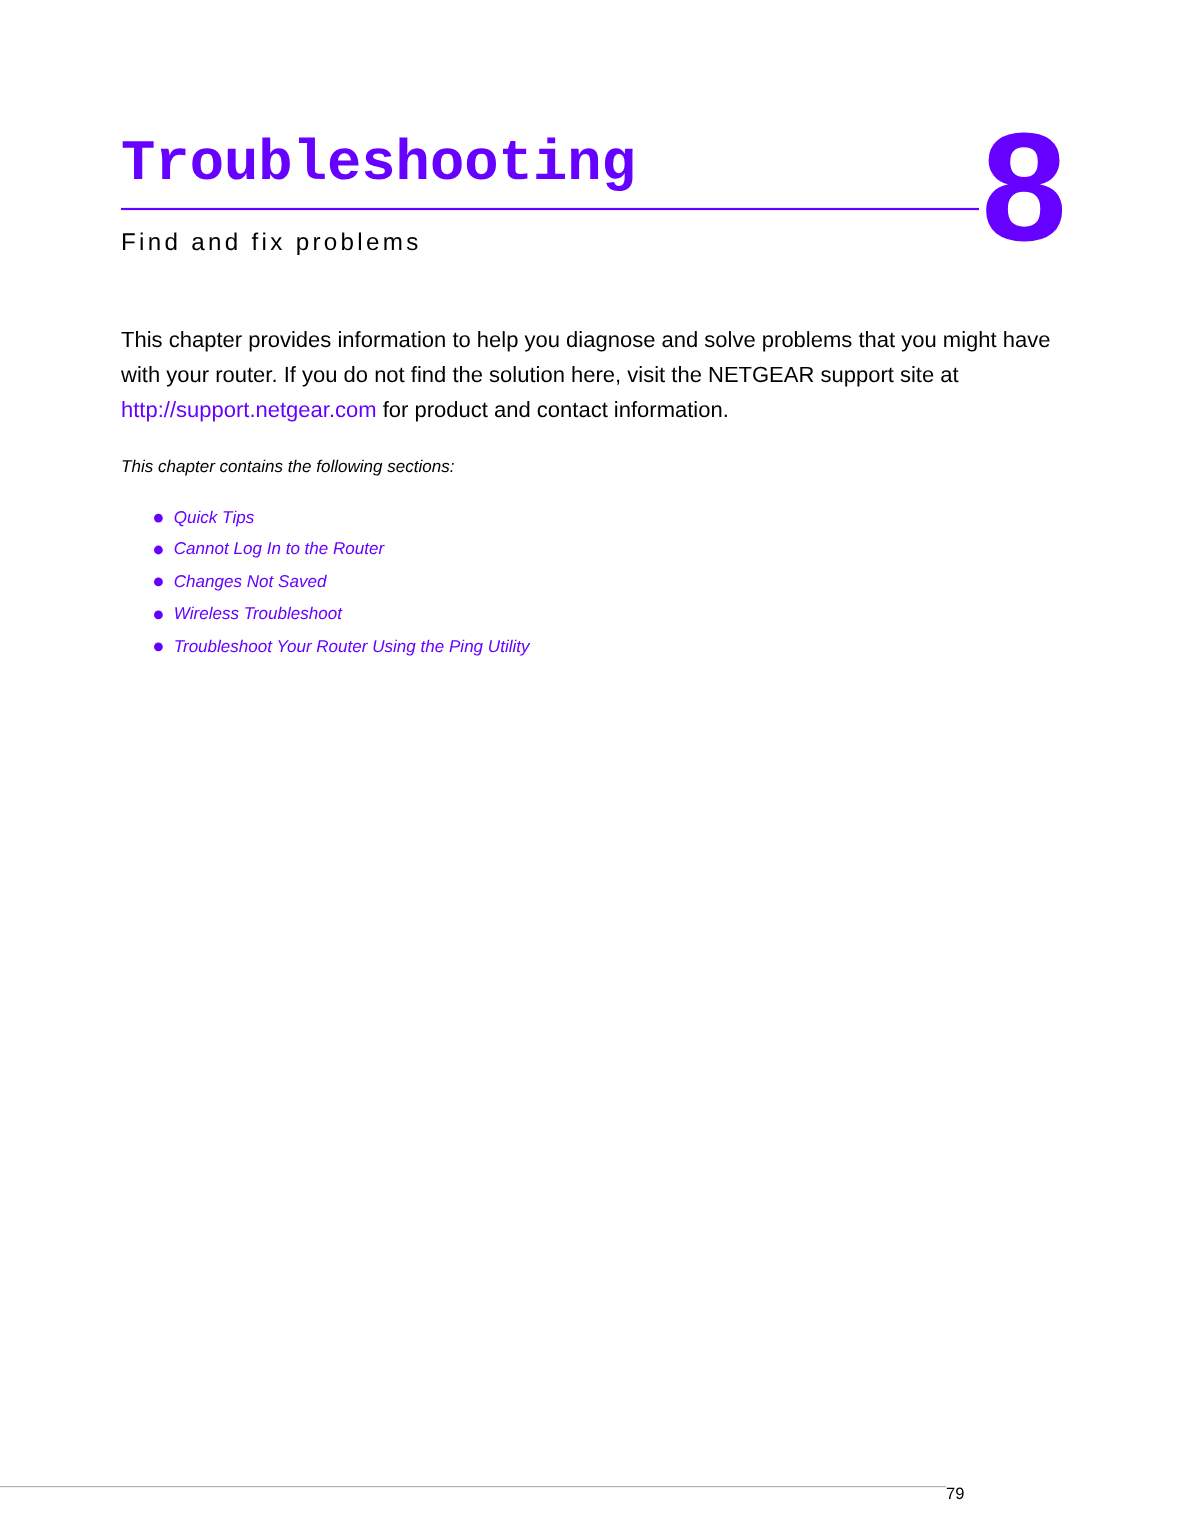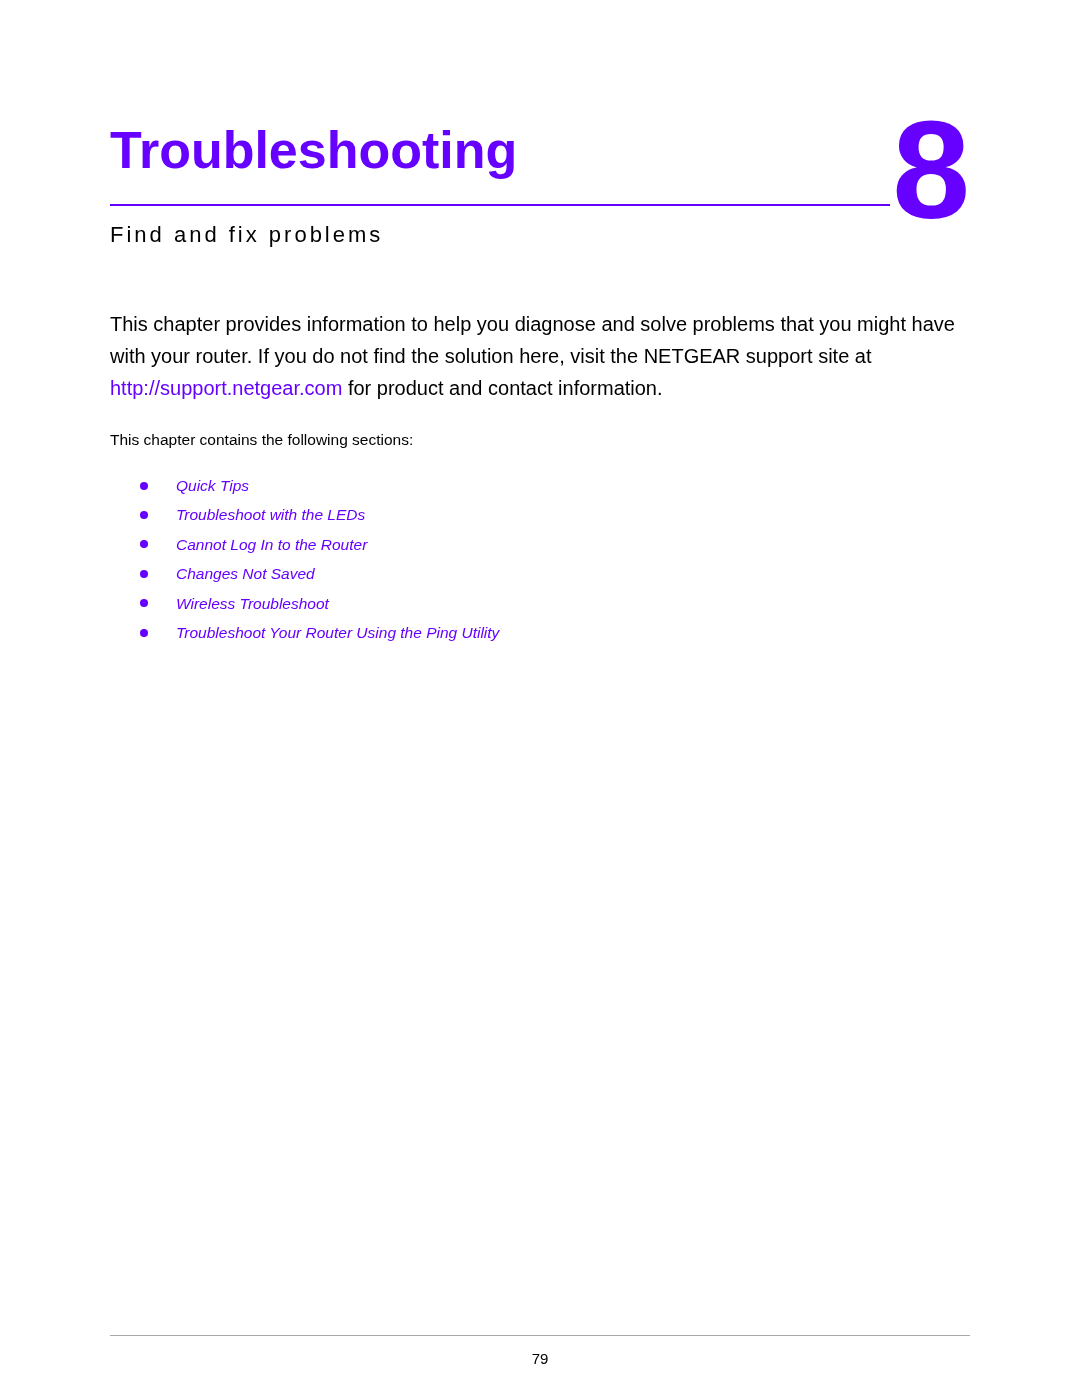--- a/index.html
+++ b/index.html
@@ -38,22 +38,22 @@
       font-weight: bold;
       color: #6600ff;
       line-height: 1;
       font-family: Arial, Helvetica, sans-serif;
     }
 
     .chapter-title {
       font-size: 52px;
       font-weight: bold;
       color: #6600ff;
-      margin-bottom: 24px;
-      font-family: Liberation Sans, sans-serif;
+      margin-bottom: 10px;
+      font-family: Liberation Mono, monospace;
     }
 
     .title-rule {
       border: none;
       border-top: 2px solid #6600ff;
       margin-bottom: 16px;
       width: 780px;
     }
 
     .chapter-subtitle {
@@ -76,36 +76,37 @@
     .intro-paragraph a {
       color: #6600ff;
       text-decoration: none;
     }
 
     .sections-intro {
       font-size: 15.5px;
       line-height: 1.6;
       color: #000000;
       margin-bottom: 18px;
+      font-style: italic;
     }
 
     .toc-list {
       list-style: none;
       padding: 0;
       margin: 0 0 0 30px;
     }
 
     .toc-list li {
       font-size: 15.5px;
       line-height: 1.9;
       color: #6600ff;
       font-style: italic;
       display: flex;
       align-items: center;
-      gap: 28px;
+      gap: 10px;
     }
 
     .bullet {
       display: inline-block;
       width: 8px;
       height: 8px;
       background-color: #6600ff;
       border-radius: 50%;
       flex-shrink: 0;
     }
@@ -115,21 +116,21 @@
       text-decoration: none;
       font-style: italic;
     }
 
     .page-footer {
       position: absolute;
       bottom: 30px;
       left: 0;
       right: 0;
       display: flex;
-      flex-direction: column;
+      flex-direction: row;
       align-items: center;
     }
 
     .footer-rule {
       border: none;
       border-top: 1.5px solid #aaaaaa;
       width: calc(100% - 220px);
       margin-bottom: 14px;
     }
 
@@ -159,24 +160,20 @@
 
     <p class="sections-intro">This chapter contains the following sections:</p>
 
     <ul class="toc-list">
       <li>
         <span class="bullet"></span>
         <a href="#">Quick Tips</a>
       </li>
       <li>
         <span class="bullet"></span>
-        <a href="#">Troubleshoot with the LEDs</a>
-      </li>
-      <li>
-        <span class="bullet"></span>
         <a href="#">Cannot Log In to the Router</a>
       </li>
       <li>
         <span class="bullet"></span>
         <a href="#">Changes Not Saved</a>
       </li>
       <li>
         <span class="bullet"></span>
         <a href="#">Wireless Troubleshoot</a>
       </li>

